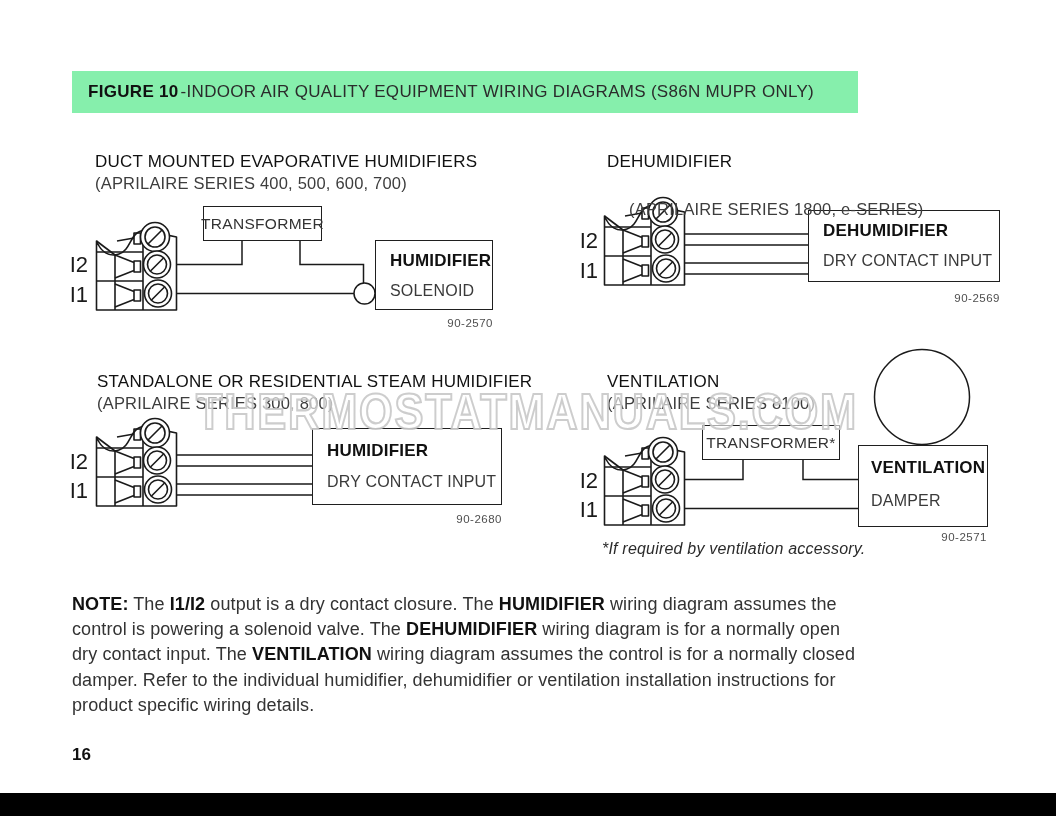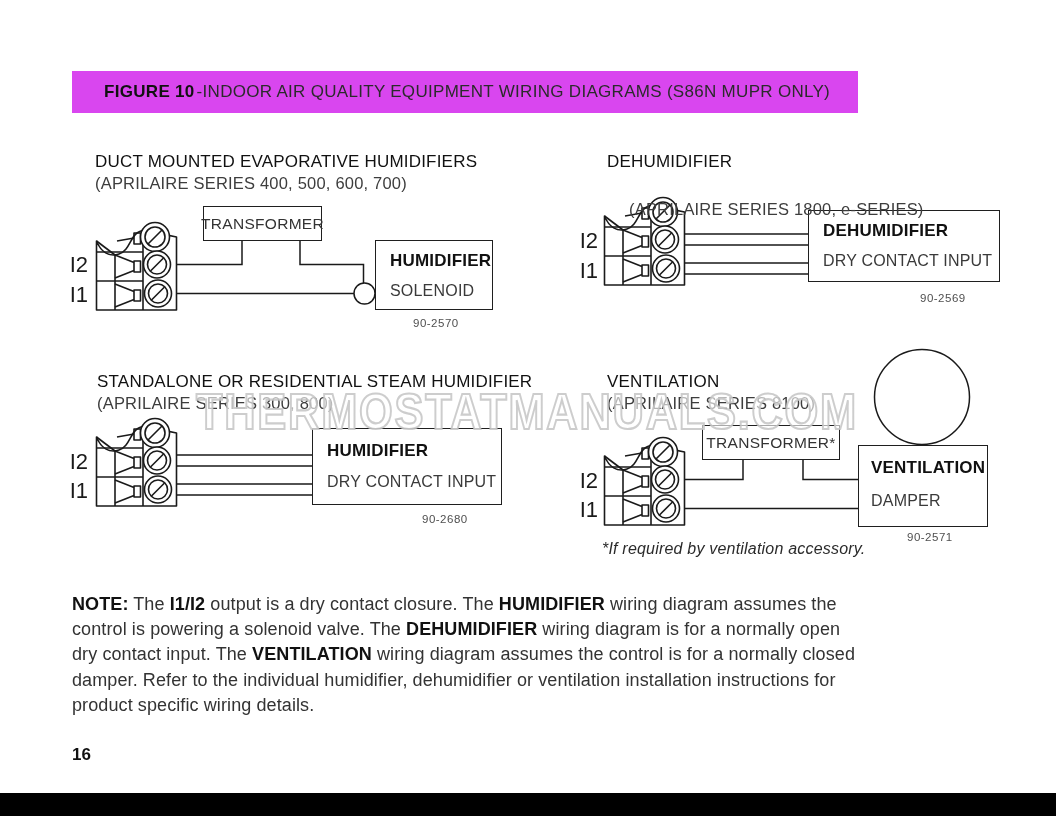--- a/index.html
+++ b/index.html
@@ -4,40 +4,40 @@
 <style>
   html,body{margin:0;padding:0;}
   body{background:#888;}
   .page{
     position:relative;width:1056px;height:816px;background:#ffffff;
     font-family:"Liberation Sans",sans-serif;overflow:hidden;margin:0 auto;
   }
   .abs{position:absolute;}
   
   .header-bar{
-    left:72px;top:71px;width:786px;height:42px;background:#d946ef;
-    display:flex;align-items:center;padding-left:32px;box-sizing:border-box;
+    left:72px;top:71px;width:786px;height:42px;background:#86efac;
+    display:flex;align-items:center;padding-left:16px;box-sizing:border-box;
     font-size:17px;color:#2b2b2b;letter-spacing:.3px;white-space:nowrap;z-index:3;
   }
   .header-bar b{color:#111;font-weight:700;margin-right:2px;}
   
   .dg-title{font-weight:400;font-size:17px;color:#111;letter-spacing:.2px;white-space:nowrap;z-index:3;}
   .dg-sub{font-size:16.5px;color:#3d3d3d;letter-spacing:.2px;white-space:nowrap;z-index:3;}
   .term-label{font-size:22px;color:#1a1a1a;width:30px;text-align:right;z-index:3;}
   .wire-svg{left:0;top:0;z-index:1;}
   .eq-box{
     border:1.5px solid #1f1f1f;background:#fff;box-sizing:border-box;z-index:2;
   }
   .tf-box{
     display:flex;align-items:center;justify-content:center;
     font-size:15.5px;color:#333;letter-spacing:.3px;white-space:nowrap;
   }
   .box-title{font-weight:700;font-size:17px;color:#111;letter-spacing:.2px;white-space:nowrap;z-index:3;}
   .box-sub{font-size:16px;color:#3a3a3a;letter-spacing:.2px;white-space:nowrap;z-index:3;}
-  .part-num{font-size:11.5px;color:#4f4f4f;letter-spacing:.5px;z-index:3;}
+  .part-num{font-size:11.5px;color:#4f4f4f;text-align:right;letter-spacing:.5px;z-index:3;}
   .footnote{font-size:16px;font-style:italic;color:#2b2b2b;letter-spacing:.2px;z-index:3;}
   
   .note{
     left:72px;top:592px;width:930px;font-size:18px;line-height:25.2px;color:#333;
     letter-spacing:.1px;z-index:3;
   }
   .note b{color:#111;}
   .page-num{left:72px;top:745px;font-size:17px;font-weight:700;color:#111;z-index:3;}
   .footer-bar{left:0;top:793px;width:1056px;height:23px;background:#000;z-index:4;}
   .wm-svg{left:0;top:0;z-index:6;pointer-events:none;}

